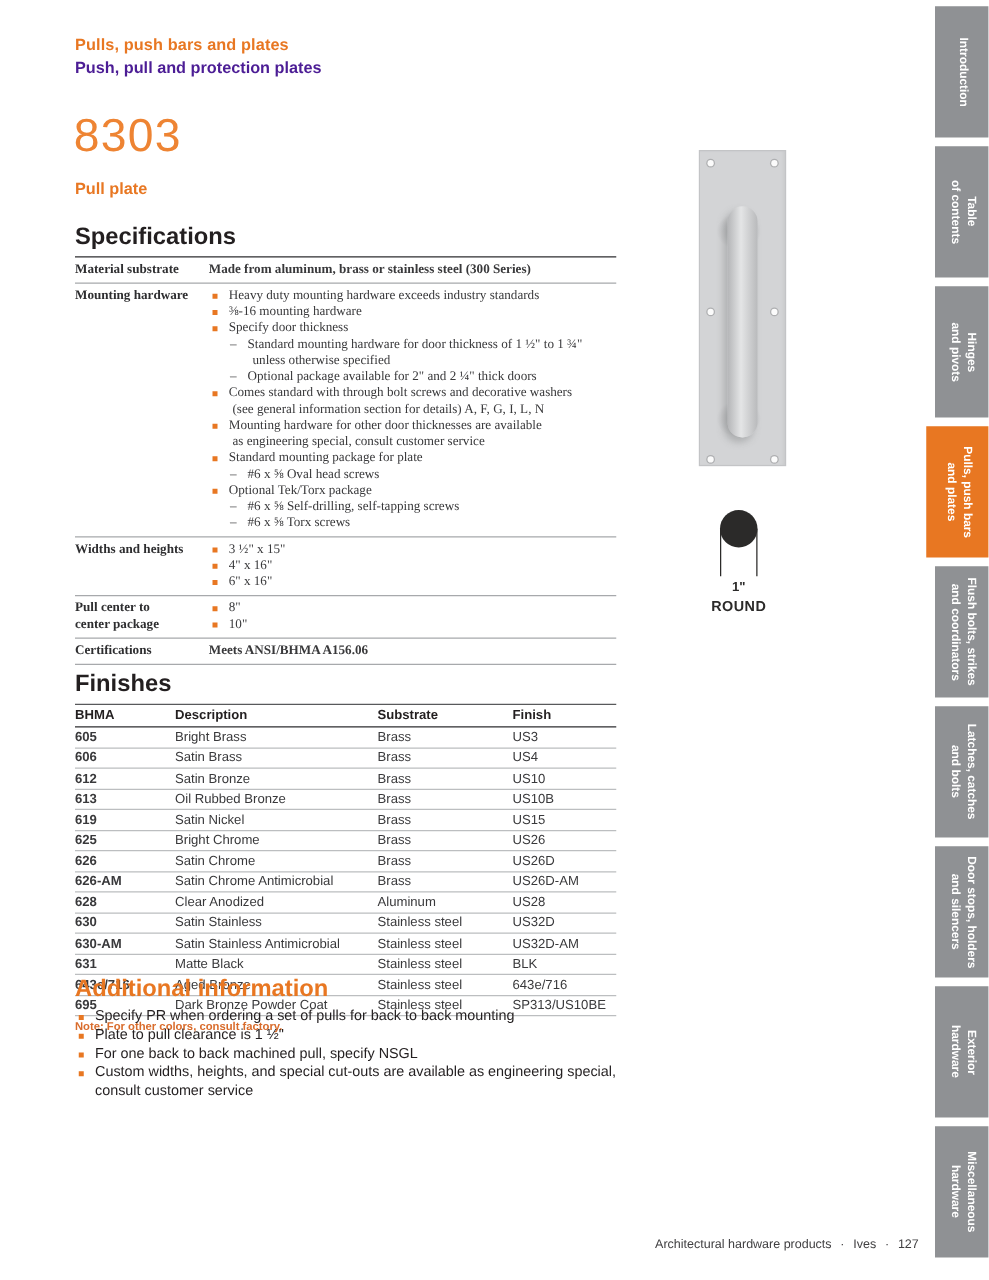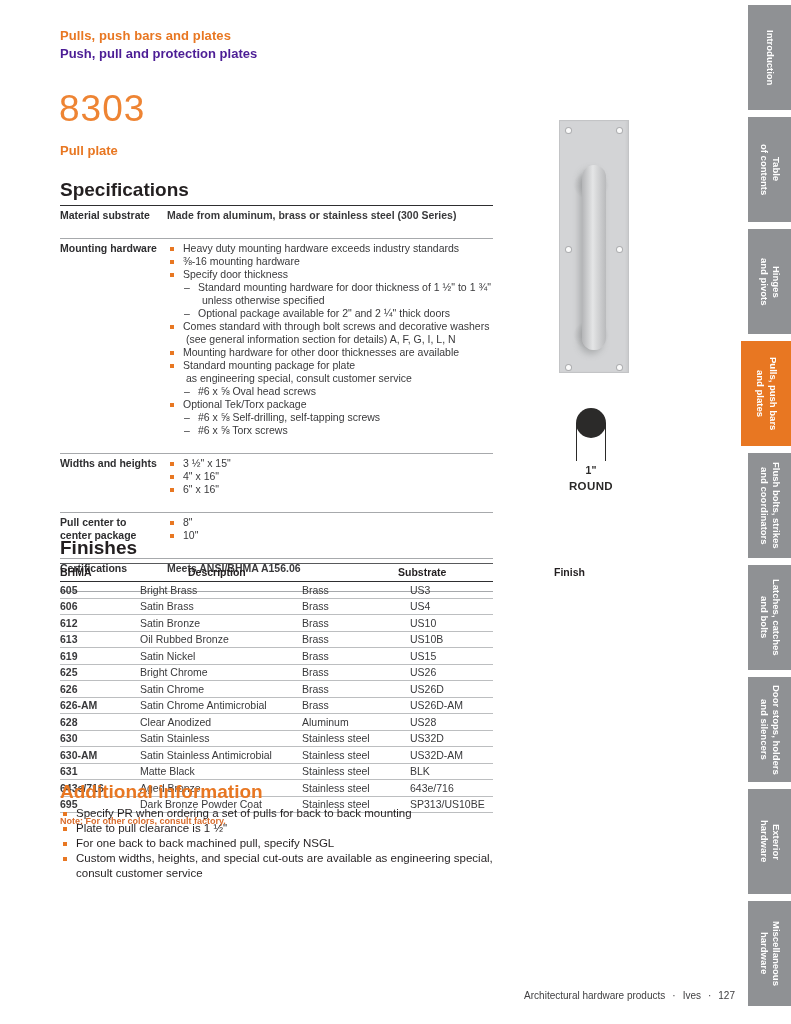--- a/index.html
+++ b/index.html
@@ -11,36 +11,36 @@
   .hdr { position:absolute; left:60px; top:28px; }
   .hdr .cat { font-size:13px; font-weight:700; color:#E87722; letter-spacing:.1px; }
   .hdr .sub { font-size:13px; font-weight:700; color:#4c1d95; margin-top:3px; }
   .model { position:absolute; left:59px; top:88px; font-size:37px; font-weight:400; color:#EE8433; letter-spacing:1px; }
   .prodname { position:absolute; left:60px; top:143px; font-size:13px; font-weight:700; color:#E87722; }
 
   
   .specs { position:absolute; left:60px; top:179px; width:433px; }
   .sec-h { font-size:19px; font-weight:700; color:#231F20; margin-bottom:4px; }
   .spec-table { border-top:1.5px solid #2e2e30; }
-  .spec-row { display:grid; grid-template-columns:107px 1fr; border-bottom:1px solid #A7A9AC; padding:3px 0 16px; }
+  .spec-row { display:grid; grid-template-columns:107px 1fr; border-bottom:1px solid #A7A9AC; padding:3px 0 4px;font-family:Liberation Serif, serif; }
   .spec-label { font-size:10.5px; font-weight:600; color:#2e2e30; line-height:13px; white-space:pre-line; }
   .spec-content { font-size:10.5px; line-height:13px; color:#39393b; }
   .spec-content .val { font-weight:600; }
   .li { display:flex; align-items:flex-start; }
   .li .mk { flex:0 0 16px; display:flex; align-items:center; height:13px; padding-left:3px; color:#39393b; }
   .sq { width:4px; height:4px; background:#E87722; display:inline-block; }
   .li.dash { margin-left:17px; }
   .li.dash .mk { flex:0 0 14px; padding-left:0; }
   .li.cont { padding-left:19px; }
   .li.cont2 { padding-left:35px;text-align:center; }
 
   
   .finishes { position:absolute; left:60px; top:537px; width:433px; }
   .fin-grid { display:grid; grid-template-columns:80px 162px 108px 1fr; }
-  .fin-head { border-top:1px solid #58595B; border-bottom:1.5px solid #2e2e30; padding:2px 0 3px; font-weight:700; color:#231F20; font-size:10.5px;gap:48px; }
+  .fin-head { border-top:1px solid #58595B; border-bottom:1.5px solid #2e2e30; padding:2px 0 3px; font-weight:700; color:#231F20; font-size:10.5px; }
   .fin-row { border-bottom:1px solid #BCBEC0; padding:1.5px 0 2px; font-size:10.5px; color:#39393b; }
   .fin-row .c0 { font-weight:600; }
   .fin-note { margin-top:3px; font-size:9px; font-weight:600; color:#D96C2C; }
 
   
   .addl { position:absolute; left:60px; top:781px; width:492px; }
   .addl .sec-h { color:#E87722; margin-bottom:3px; }
   .addl .li { font-size:11.5px; line-height:15px; color:#231F20; white-space:pre-line; }
   .addl .li .mk { height:15px; }
 
@@ -129,28 +129,28 @@
             </div>
           <div class="li cont">
               <span>(see general information section for details) A, F, G, I, L, N</span>
             </div>
           <div class="li bullet">
               <span class="mk">
                 <span class="sq"></span>
               </span>
               <span>Mounting hardware for other door thicknesses are available</span>
             </div>
-          <div class="li bullet">
-              <span class="mk">
-                <span class="sq"></span>
-              </span>
-              <span>Standard mounting package for plate</span>
-            </div>
           <div class="li cont">
               <span>as engineering special, consult customer service</span>
+            </div>
+          <div class="li bullet">
+              <span class="mk">
+                <span class="sq"></span>
+              </span>
+              <span>Standard mounting package for plate</span>
             </div>
           <div class="li dash">
               <span class="mk">–</span>
               <span>#6 x ⅝ Oval head screws</span>
             </div>
           <div class="li bullet">
               <span class="mk">
                 <span class="sq"></span>
               </span>
               <span>Optional Tek/Torx package</span>

